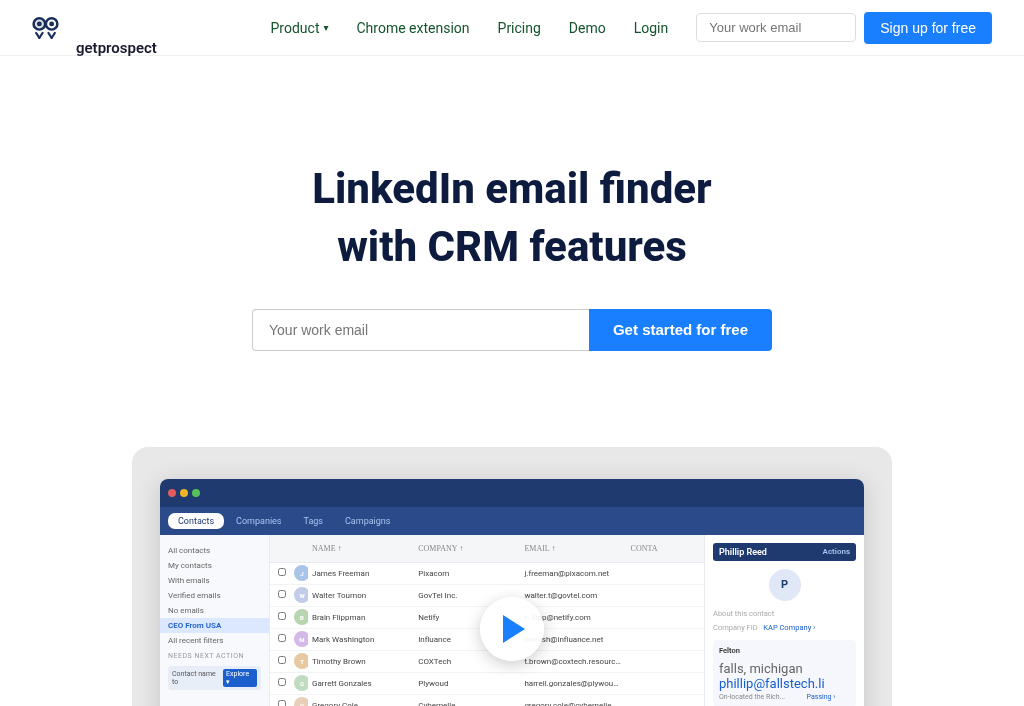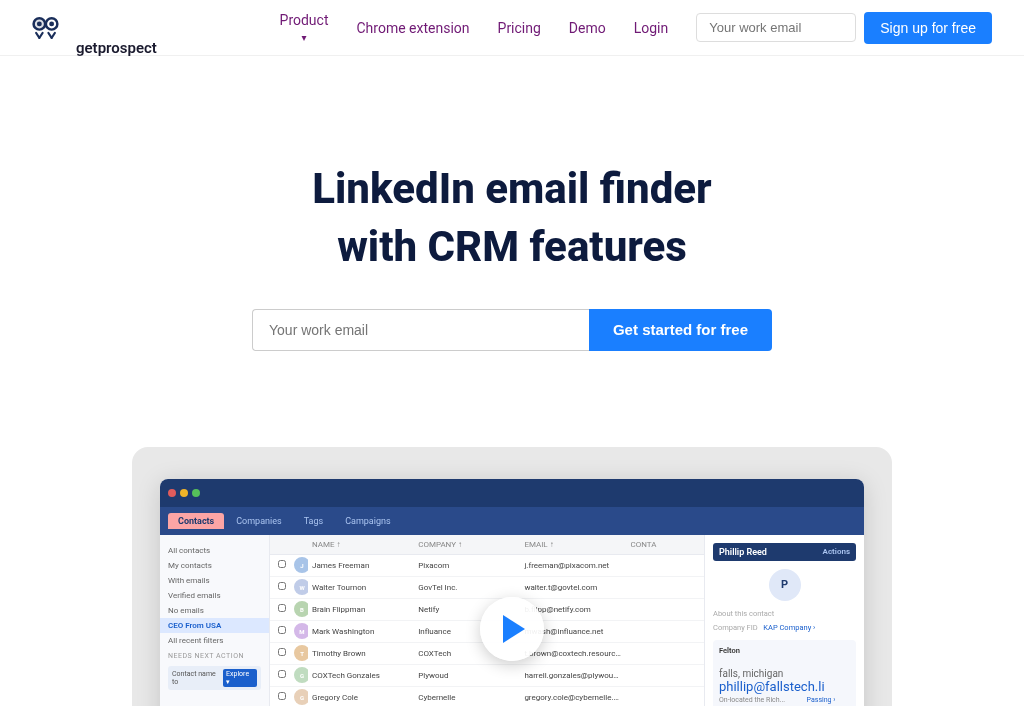--- a/index.html
+++ b/index.html
@@ -31,27 +31,26 @@
       margin-top: 41px;
     }
     .nav-links {
       display: flex;
       align-items: center;
       gap: 28px;
       margin-right: 28px;
     }
     .nav-link {
       font-size: 14px;
-      color: #701a75;
+      color: #14532d;
       cursor: pointer;
       text-decoration: none;
       display: flex;
       align-items: center;
       gap: 4px;
-      flex-direction: column;
     }
     .nav-link .chevron {
       font-size: 10px;
     }
     .nav-email-input {
       border: 1px solid #ddd;
       border-radius: 4px;
       padding: 6px 12px;
       font-size: 13px;
       color: #999;
@@ -183,23 +182,24 @@
       gap: 2px;
     }
     .crm-tab {
       padding: 3px 10px;
       font-size: 9px;
       color: #aac4f0;
       border-radius: 3px 3px 0 0;
       cursor: pointer;
     }
     .crm-tab.active {
-      background: #fca5a5;
+      background: #ffffff;
       color: #1e3a6e;
-      font-weight: 700;
+      font-weight: 400;
+      border-radius: 7px;
     }
     
     .crm-body {
       position: absolute;
       top: 56px; left: 0; right: 0; bottom: 0;
       display: flex;
     }
     
     .crm-sidebar {
       width: 110px;
@@ -228,24 +228,25 @@
     }
     
     .crm-table-area {
       flex: 1;
       overflow: hidden;
       background: #fff;
     }
     .crm-table-header {
       display: flex;
       align-items: center;
-      height: 20px;
+      height: 28px;
       background: #f5f6f8;
       border-bottom: 1px solid #e8eaf0;
       padding: 0 4px;
+      font-family: Liberation Serif, serif;
     }
     .crm-th {
       font-size: 8px;
       color: #888;
       padding: 0 4px;
       flex: 1;
     }
     .crm-th:first-child { flex: 0 0 16px; }
     .crm-th.wide { flex: 1.5; }
     .crm-row {
@@ -486,21 +487,21 @@
                 <div class="crm-td wide">Timothy Brown</div>
                 <div class="crm-td wide">COXTech</div>
                 <div class="crm-td wide">t.brown@coxtech.resources.com</div>
                 <div class="crm-td"></div>
               </div>
             <div class="crm-row">
                 <div class="crm-td" style="flex:0 0 16px;"><input type="checkbox" style="width: 8px; height: 8px;"></div>
                 <div class="crm-td" style="flex:0 0 18px;">
                   <div class="crm-avatar-cell" style="background:#c0dcc0;">G</div>
                 </div>
-                <div class="crm-td wide">COXTech Gonzales</div>
+                <div class="crm-td wide">Garrett Gonzales</div>
                 <div class="crm-td wide">Plywoud</div>
                 <div class="crm-td wide">harrell.gonzales@plywoud.me</div>
                 <div class="crm-td"></div>
               </div>
             <div class="crm-row">
                 <div class="crm-td" style="flex:0 0 16px;"><input type="checkbox" style="width: 8px; height: 8px;"></div>
                 <div class="crm-td" style="flex:0 0 18px;">
                   <div class="crm-avatar-cell" style="background:#e8d0b8;">G</div>
                 </div>
                 <div class="crm-td wide">Gregory Cole</div>
@@ -518,22 +519,22 @@
             </div>
             <div class="crm-panel-avatar">P</div>
             <div class="crm-panel-row">
               <span class="label">About this contact</span>
             </div>
             <div class="crm-panel-row">
               <span class="label">Company FID&nbsp;&nbsp;</span>
               <span class="value">KAP Company ›</span>
             </div>
             <div style="margin:6px 0; padding:6px; background:#f5f7fc; border-radius:4px;">
-              <div style="font-size:7.5px; font-weight:600; color:#333; margin-bottom:13px;">Felton</div>
-              <div style="font-size:10px; color:#666;">falls, michigan</div>
+              <div style="font-size:7.5px; font-weight:600; color:#333; margin-bottom:6px;">Felton</div>
+              <div style="font-size:13px; color:#666;">falls, michigan</div>
               <div style="font-size:13px; color:#1a5fcc;">phillip@fallstech.li</div>
               <div style="font-size:7px; color:#888; margin-top:2px;">On-located the Rich... &nbsp;<span style="color:#1a5fcc;padding-left:18px;">Passing ›</span></div>
             </div>
             <div class="crm-panel-row">
               <span class="label">Lorem started</span>
             </div>
 
           </div>
 
         </div>

